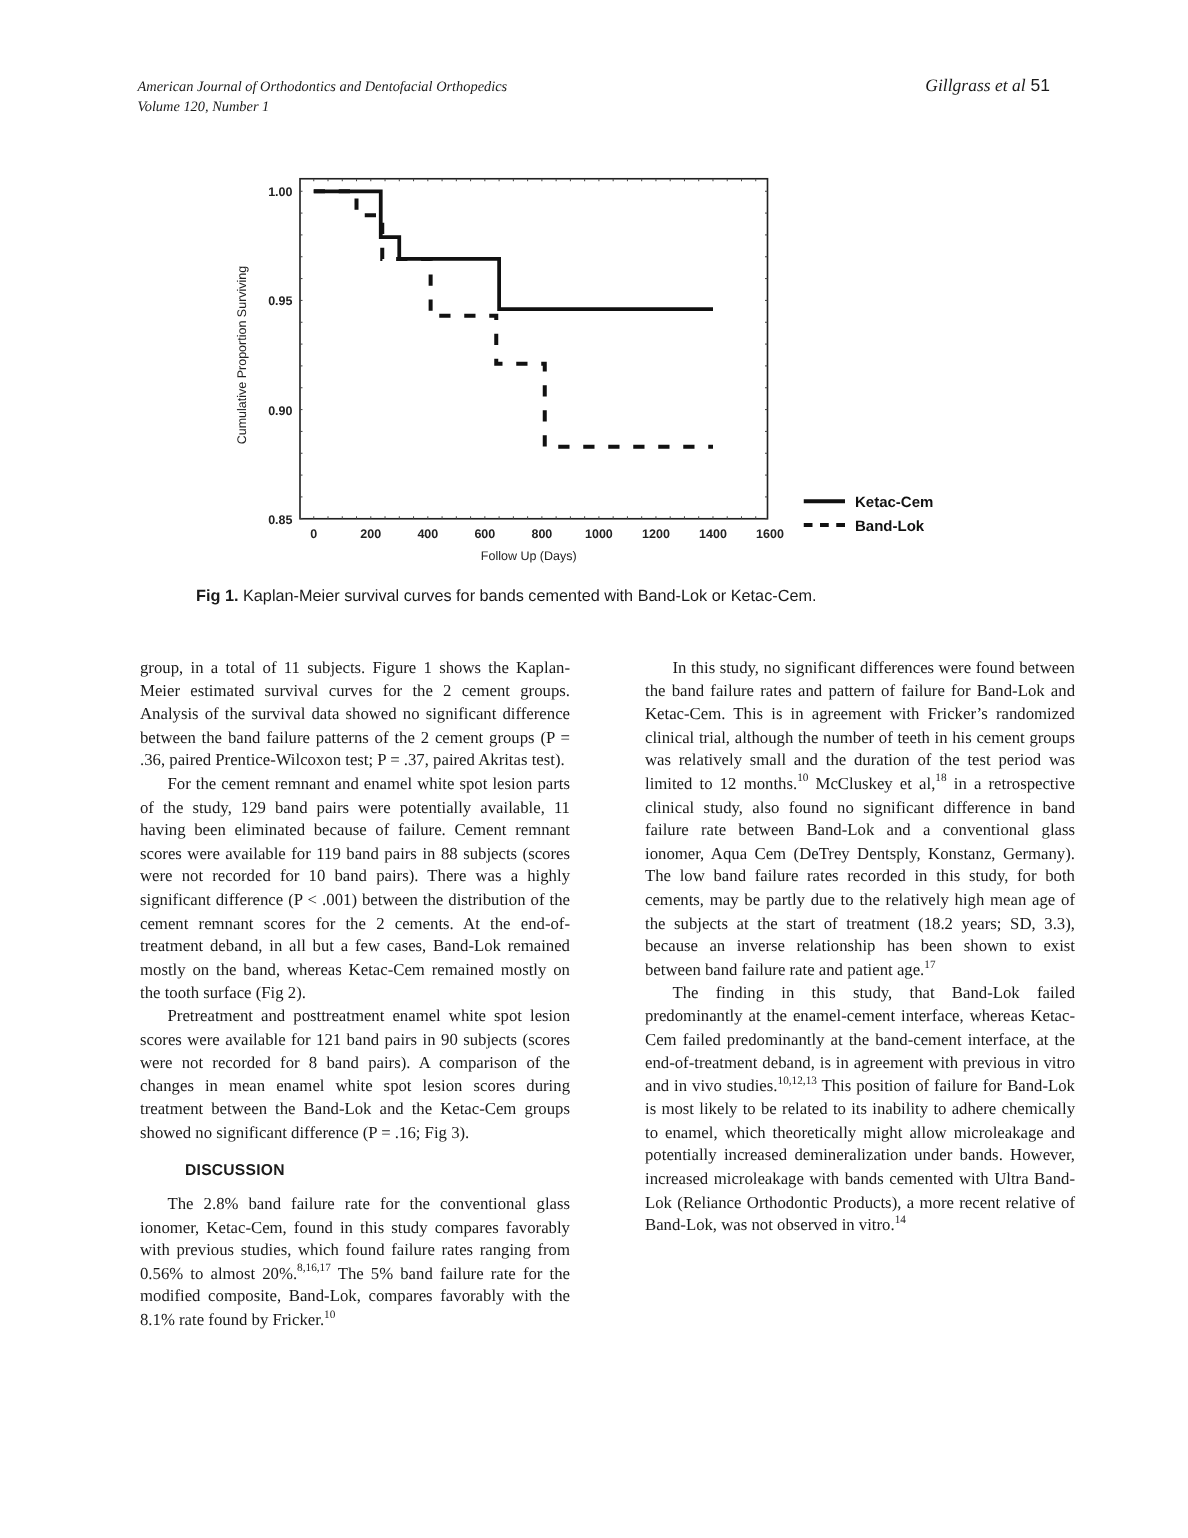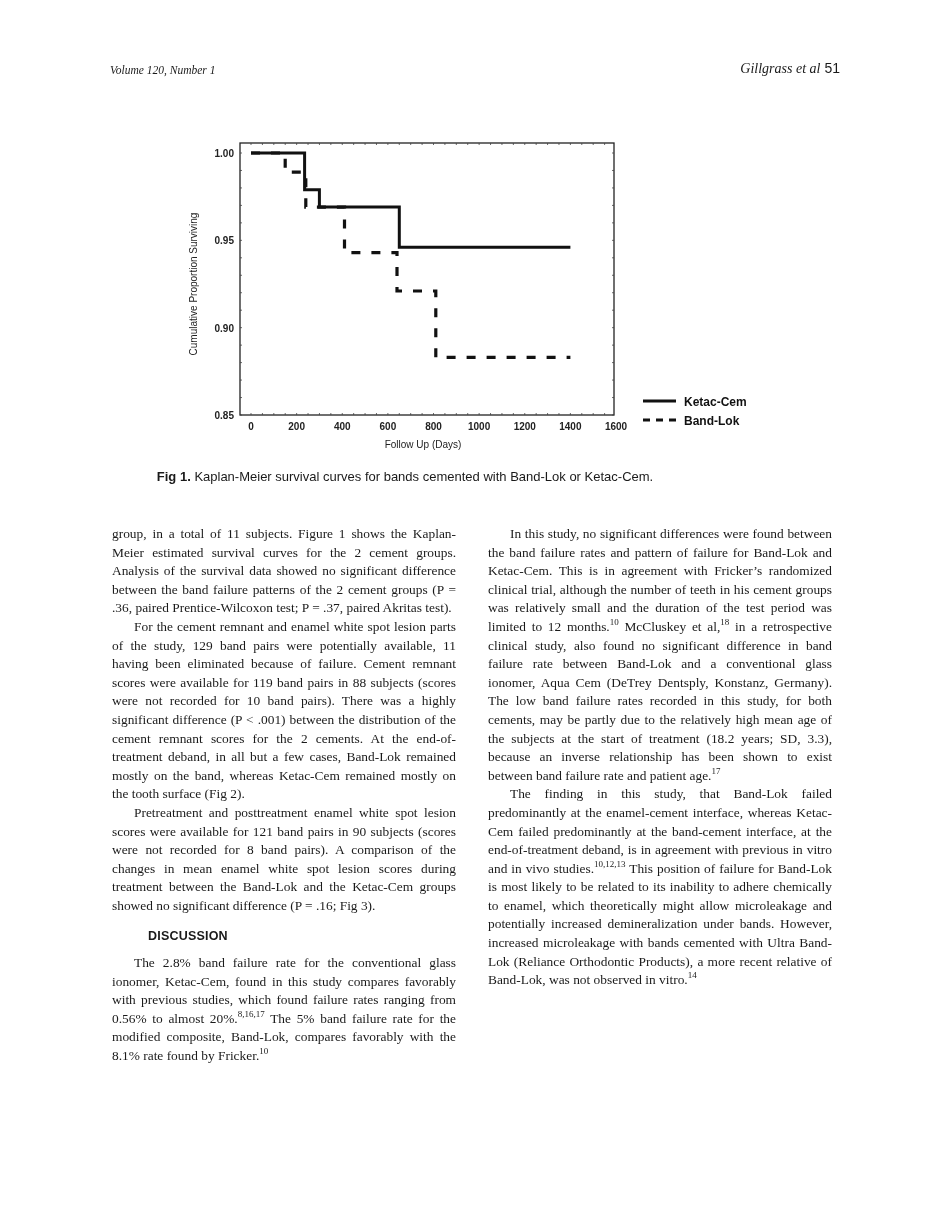--- a/index.html
+++ b/index.html
@@ -6,33 +6,34 @@
   body { width: 950px; height: 1230px; position: relative; overflow: hidden; color: #1a1a1a; }
   .hdr-left { position: absolute; left: 110px; top: 62px; font-family: "Liberation Serif", serif; font-style: italic; font-size: 11.5px; line-height: 16px; }
   .hdr-right { position: absolute; right: 110px; top: 60px; font-family: "Liberation Serif", serif; font-style: italic; font-size: 14px; }
   .hdr-right .pg { font-family: "Liberation Sans", sans-serif; font-style: normal; font-weight: normal; font-size: 14px; margin-left: 4px; }
   .figure { position: absolute; left: 0; top: 0; width: 950px; height: 500px; }
   .figure svg { position: absolute; left: 0; top: 0; }
   .caption { position: absolute; left: 0; width: 810px; top: 469px; text-align: center; font-family: "Liberation Sans", sans-serif; font-size: 13px; }
   .caption b { font-weight: bold; }
   .col { position: absolute; top: 525px; width: 344px; font-family: "Liberation Serif", serif; font-size: 13.4px; line-height: 18.6px; text-align: justify; }
   .col.left { left: 112px; }
-  .col.right { left: 488px; }
+  .col.right { left: 516px; }
   .col p { margin: 0; text-indent: 22px; }
   .col p.noindent { text-indent: 0; }
   .col h2 { font-family: "Liberation Sans", sans-serif; font-weight: bold; font-size: 12.5px; margin: 12px 0 8px 0; letter-spacing: 0.2px; padding-left: 36px; }
   sup { font-size: 9px; line-height: 0; vertical-align: 6px; }
   .axis-text { font-family: "Liberation Sans", sans-serif; font-size: 10px; font-weight: bold; fill: #222; }
   .axis-label { font-family: "Liberation Sans", sans-serif; font-size: 10px; fill: #222; }
   .legend-text { font-family: "Liberation Sans", sans-serif; font-size: 12px; font-weight: bold; fill: #111; }
 </style>
 </head>
 <body>
 
 <div class="hdr-left">
+  <div>American Journal of Orthodontics and Dentofacial Orthopedics</div>
   <div>Volume 120, Number 1</div>
 </div>
 <div class="hdr-right">
   <span>Gillgrass et al</span><span class="pg">51</span>
 </div>
 
 <div class="figure">
   <svg id="km-chart" width="950" height="470" xmlns="http://www.w3.org/2000/svg">
     <g id="frame-g">
         <rect x="240" y="143" width="374" height="272" fill="none" stroke="#222" stroke-width="1.3"></rect>

